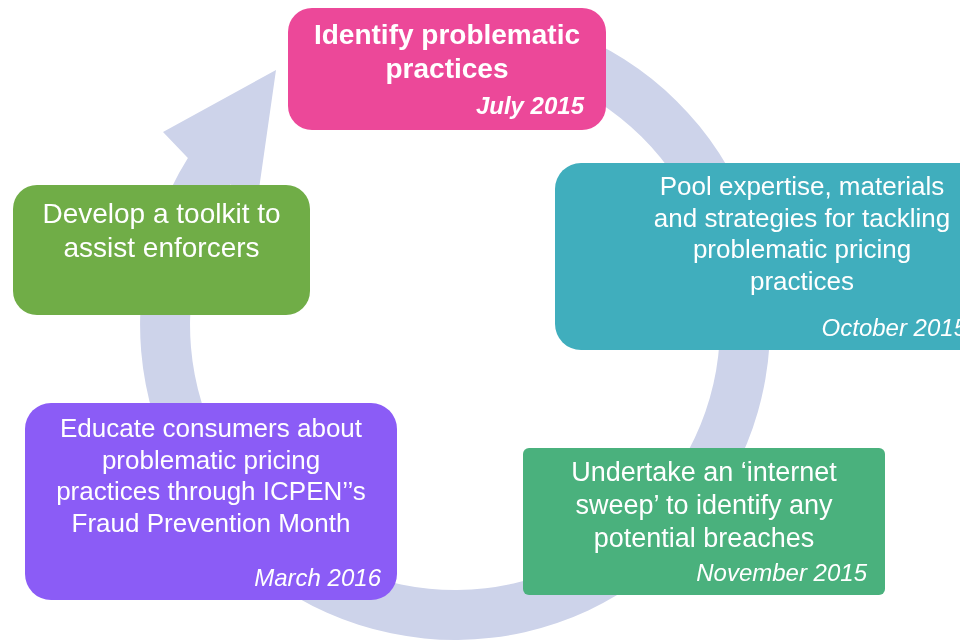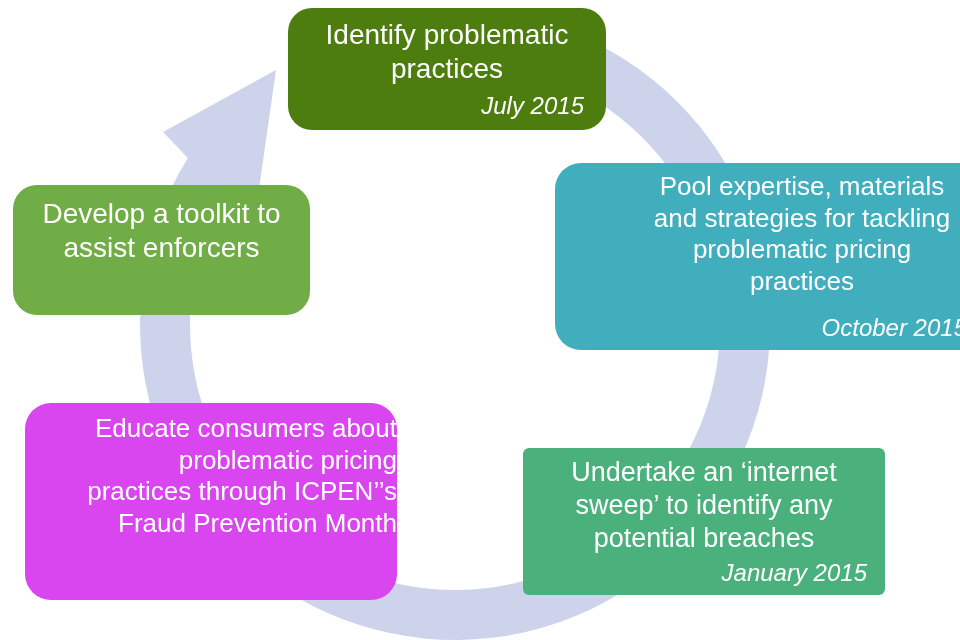--- a/index.html
+++ b/index.html
@@ -97,46 +97,47 @@
     <path d="M 498.8 13.0
              A 315 315 0 1 1 187.9 158.1
              L 163 132
              L 276 70
              L 258 196
              L 230.3 184.6
              A 265 265 0 1 0 491.9 62.6
              Z" fill="#cdd3ea"></path>
   </svg>
 
-  <div class="box box-identify" style="background-color: #4d7c0f;">
+  <div class="box box-identify" style="background-color: #ec4899; font-weight: bold;">
     <div class="label">Identify problematic
 practices</div>
     <div class="date">July 2015</div>
   </div>
 
   <div class="box box-pool" style="background-color: rgb(64, 174, 189);">
     <div class="label">Pool expertise, materials
 and strategies for tackling
 problematic pricing
 practices</div>
     <div class="date">October 2015</div>
   </div>
 
   <div class="box box-sweep" style="background-color: rgb(74, 177, 125);">
     <div class="label">Undertake an ‘internet
 sweep’ to identify any
 potential breaches</div>
-    <div class="date">January 2015</div>
+    <div class="date">November 2015</div>
   </div>
 
-  <div class="box box-educate" style="background-color: #d946ef; text-align: right;">
+  <div class="box box-educate" style="background-color: #8b5cf6;">
     <div class="label">Educate consumers about
 problematic pricing
 practices through ICPEN’’s
 Fraud Prevention Month</div>
+    <div class="date">March 2016</div>
   </div>
 
   <div class="box box-toolkit" style="background-color: rgb(112, 173, 71);">
     <div class="label">Develop a toolkit to
 assist enforcers</div>
   </div>
 
 </div>
 
 </body></html>

